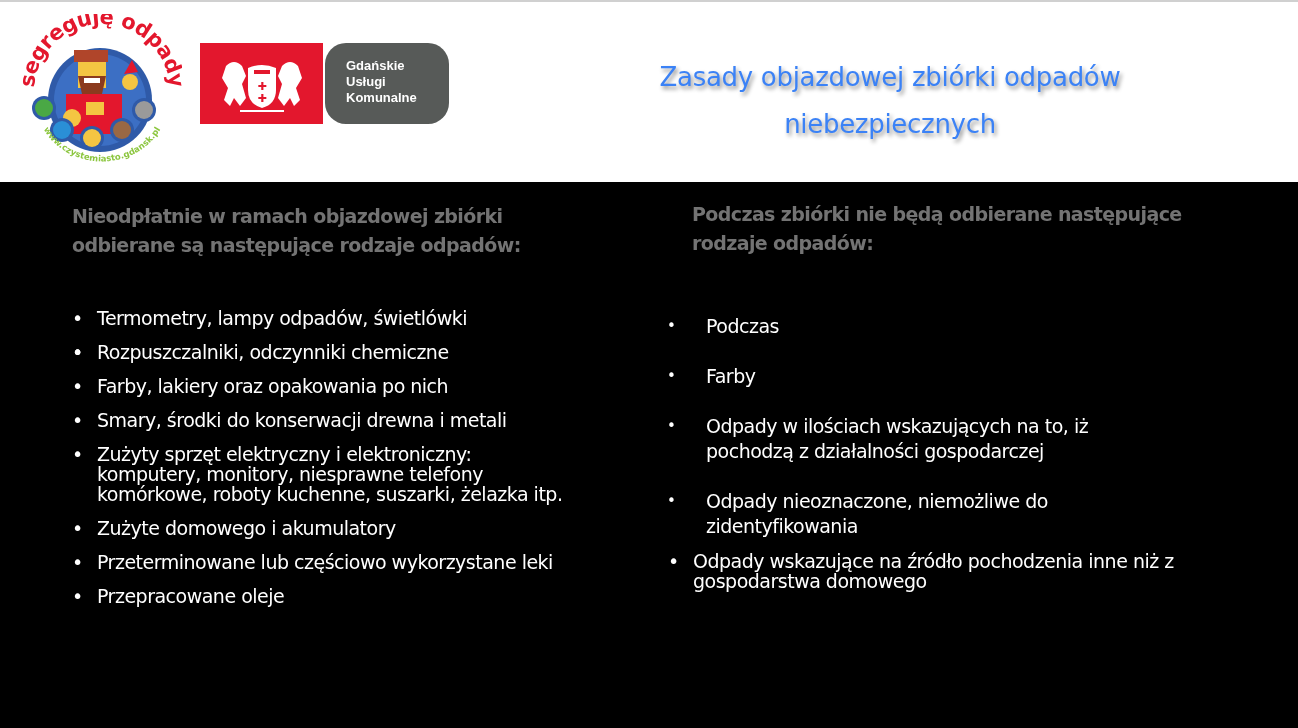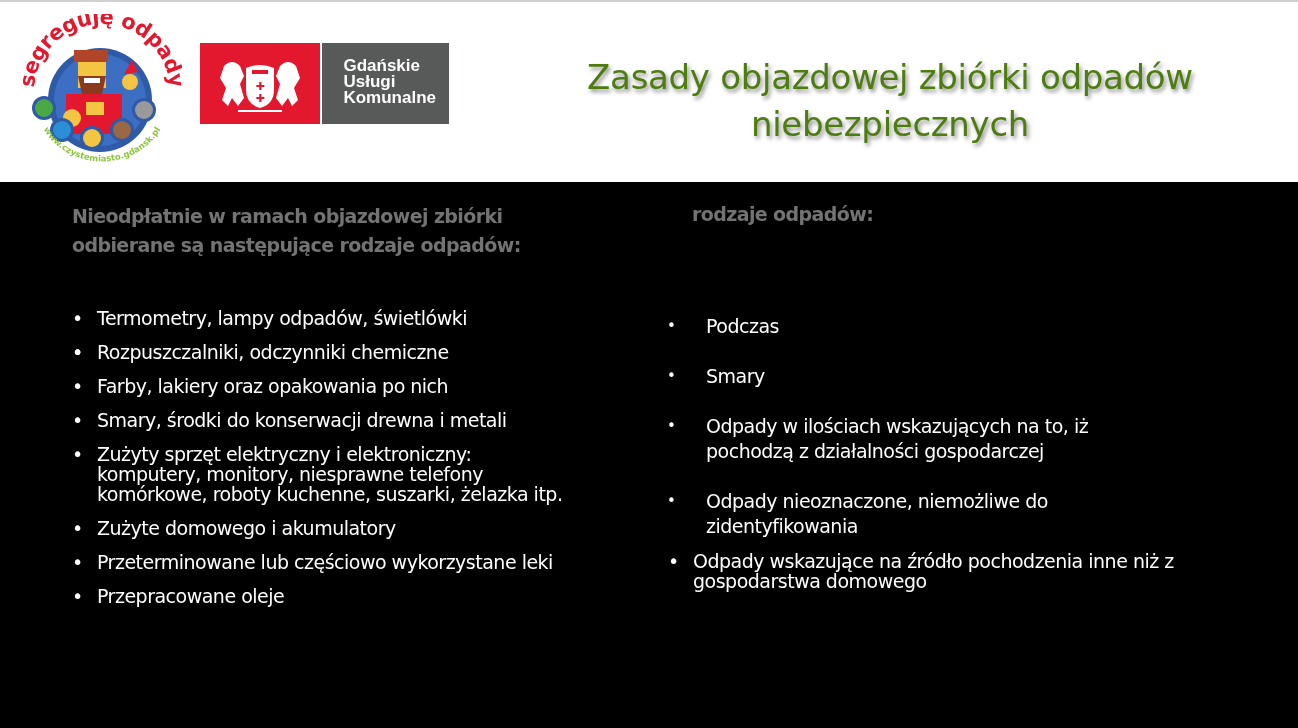--- a/index.html
+++ b/index.html
@@ -14,25 +14,25 @@
     position: absolute; left: 0; top: 182px; width: 1298px; height: 546px; background: #000;
   }
 
   
   .logo-seg { position: absolute; left: 14px; top: 12px; width: 168px; height: 160px; }
 
   
   .logo-guk { position: absolute; left: 200px; top: 41px; width: 249px; height: 81px; display: flex; }
   .guk-red { width: 123px; height: 81px; background: #e3172d; display: flex; align-items: center; justify-content: center; }
   .guk-sep { width: 2px; background: #fff; }
-  .guk-grey { flex: 1; background: #575a58; color: #fff; padding: 15px 13px 0 21px; font-size: 17px; font-weight: bold; line-height: 16px; }
+  .guk-grey { flex: 1; background: #575a58; color: #fff; padding: 15px 13px 0 21px; font-size: 13px; font-weight: bold; line-height: 16px; border-radius: 21px; }
 
   .title {
     position: absolute; left: 520px; top: 52px; width: 740px; text-align: center;
-    font-family: "DejaVu Sans", sans-serif; font-size: 34px; line-height: 47px; color: #4d7c0f;
+    font-family: "DejaVu Sans", sans-serif; font-size: 26px; line-height: 47px; color: #3b82f6;
     text-shadow: 2px 3px 4px rgba(0,0,0,0.45);
     letter-spacing: -0.3px;
   }
 
   .col-heading {
     position: absolute; color: #737373; font-weight: bold; font-size: 19px; line-height: 29px;
     font-family: "DejaVu Sans", sans-serif; letter-spacing: -0.6px;
   }
   .left-heading { left: 72px; top: 202px; width: 560px; }
   .right-heading { left: 692px; top: 200px; width: 560px; }
@@ -136,22 +136,23 @@
   <li><span class="b">•</span><span>Rozpuszczalniki, odczynniki chemiczne</span></li>
   <li><span class="b">•</span><span>Farby, lakiery oraz opakowania po nich</span></li>
   <li><span class="b">•</span><span>Smary, środki do konserwacji drewna i metali</span></li>
   <li style="width:500px;"><span class="b">•</span><span>Zużyty sprzęt elektryczny i elektroniczny: komputery, monitory, niesprawne telefony komórkowe, roboty kuchenne, suszarki, żelazka itp.</span></li>
   <li><span class="b">•</span><span>Zużyte domowego i akumulatory</span></li>
   <li><span class="b">•</span><span>Przeterminowane lub częściowo wykorzystane leki</span></li>
   <li><span class="b">•</span><span>Przepracowane oleje</span></li>
 </ul>
 
 <div class="col-heading right-heading">
+  <div>Podczas zbiórki nie będą odbierane następujące</div>
   <div>rodzaje odpadów:</div>
 </div>
 
 <ul class="right-list">
   <li class="r1"><span class="b">•</span><span>Podczas</span></li>
-  <li class="r2"><span class="b">•</span><span>Smary</span></li>
+  <li class="r2"><span class="b">•</span><span>Farby</span></li>
   <li class="r3" style="width:470px;"><span class="b">•</span><span>Odpady w ilościach wskazujących na to, iż pochodzą z działalności gospodarczej</span></li>
   <li class="r4" style="width:430px;"><span class="b">•</span><span>Odpady nieoznaczone, niemożliwe do zidentyfikowania</span></li>
   <li class="r5" style="width:520px;"><span class="b">•</span><span>Odpady wskazujące na źródło pochodzenia inne niż z gospodarstwa domowego</span></li>
 </ul>
 
 </body></html>

